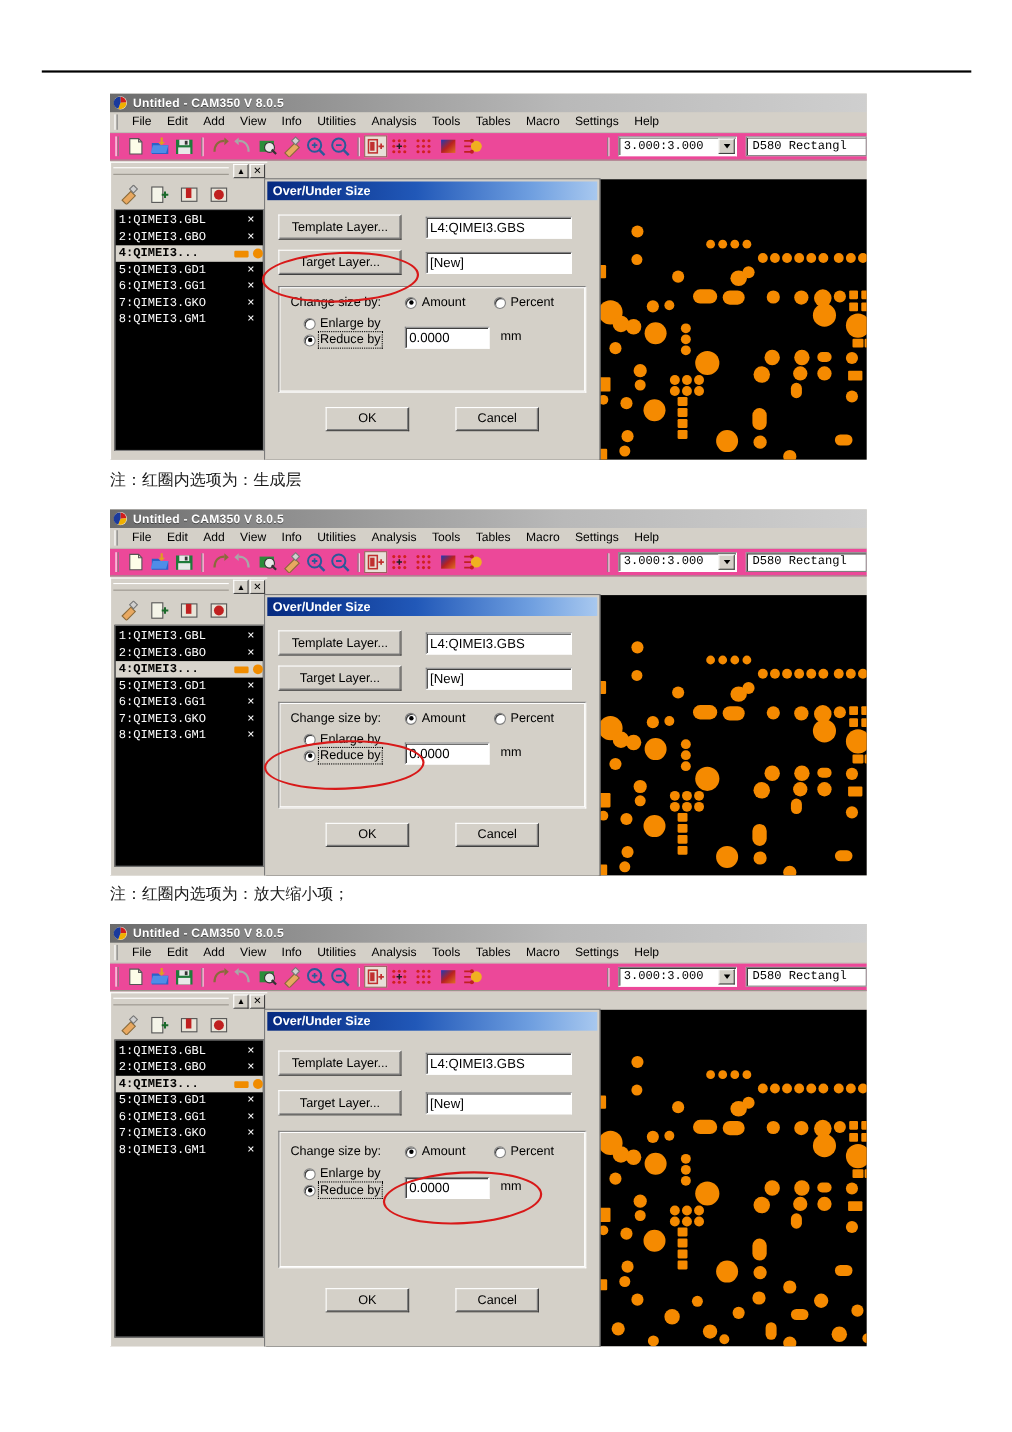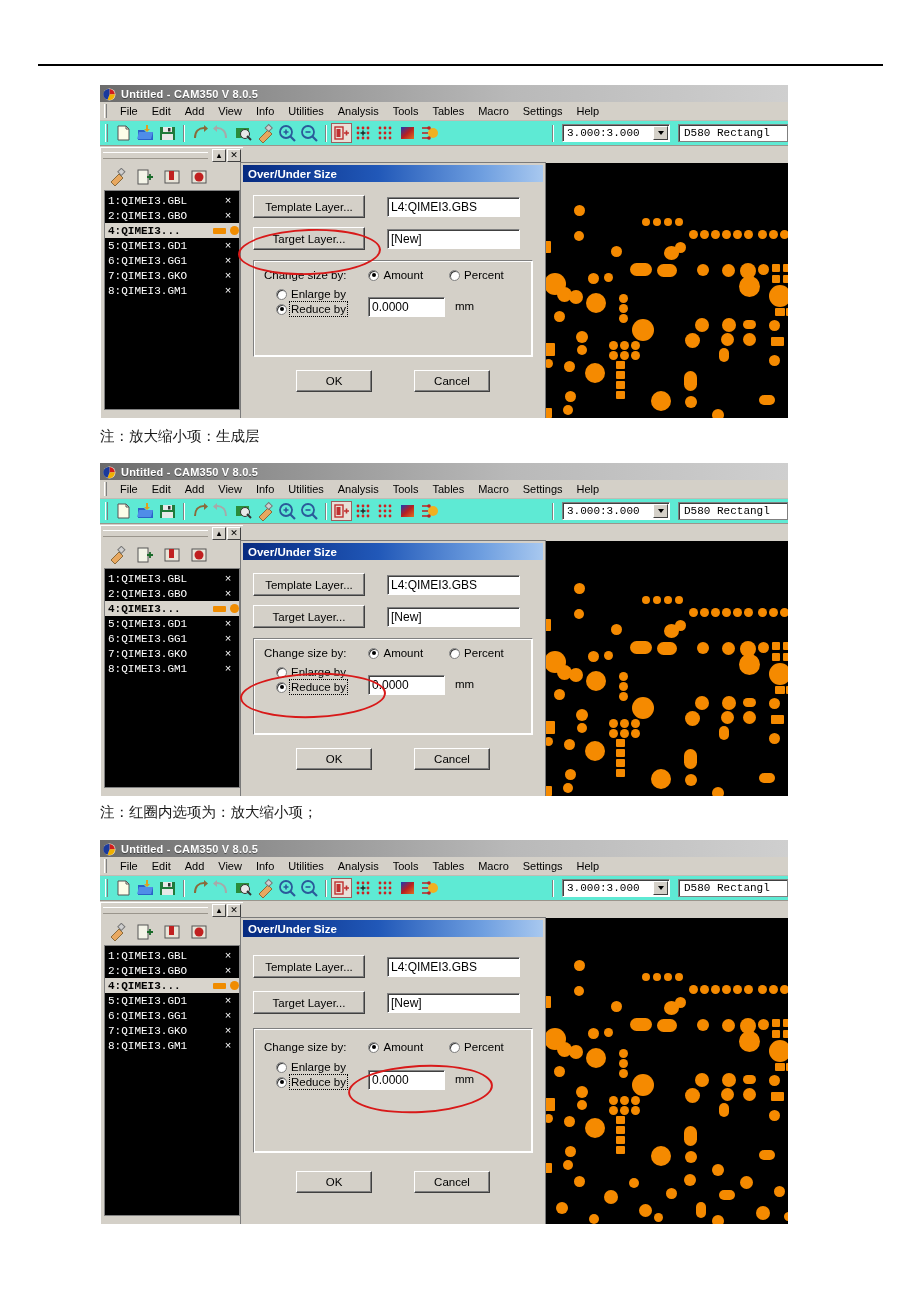--- a/index.html
+++ b/index.html
@@ -70,21 +70,21 @@
     border-left:1px solid #fff; border-right:1px solid #808080;
     flex:0 0 auto;
   }
   .menu-item {
     font-family:"Liberation Sans", sans-serif;
     font-size:11px; color:#000;
     padding:1px 7px; white-space:nowrap; cursor:default;
   }
 
   .cam-toolbar {
-    height:25px; background:#5eead4;
+    height:25px; background:#ec4899;
     display:flex; align-items:center; padding-left:4px;
     border-bottom:1px solid #9a958c;
     position:relative;
   }
   .tb-grip {
     width:3px; height:18px; margin:0 5px 0 1px;
     border-left:1px solid #fff; border-right:1px solid #808080;
     flex:0 0 auto;
   }
   .tb-sep {
@@ -601,21 +601,21 @@
       <div style="display:flex;justify-content:center;gap:42px;margin-top:13px;">
         <span class="btn95" style="width:76px;height:22px;">OK</span>
         <span class="btn95" style="width:76px;height:22px;">Cancel</span>
       </div>
     </div>
 
     <div class="redring" style="left:-5px; top:64px; width:143px; height:46px; transform:rotate(-2deg);"></div>
   </div>
 </div>
 
-<div class="caption" style="left:100px; top:427px;">注：放大缩小项：生成层</div>
+<div class="caption" style="left:100px; top:427px;">注：红圈内选项为：生成层</div>
 
 <div class="cam-window" id="win2" style="left:100px; top:463px; width:688px; height:333px;">
 
   <div class="cam-titlebar">
     <span class="cam-logo">
       <svg width="13" height="13" viewBox="0 0 13 13">
         <circle cx="6.5" cy="6.5" r="6" fill="#e8e0d0"></circle>
         <path d="M6.5 1 A5.5 5.5 0 0 1 11.8 6.2 L6.5 6.5 Z" fill="#d01c1c"></path>
         <path d="M11.8 6.2 A5.5 5.5 0 0 1 4.5 11.8 L6.5 6.5 Z" fill="#f0b000"></path>
         <path d="M4.5 11.8 A5.5 5.5 0 0 1 6.5 1 L6.5 6.5 Z" fill="#1a3a9c"></path>

